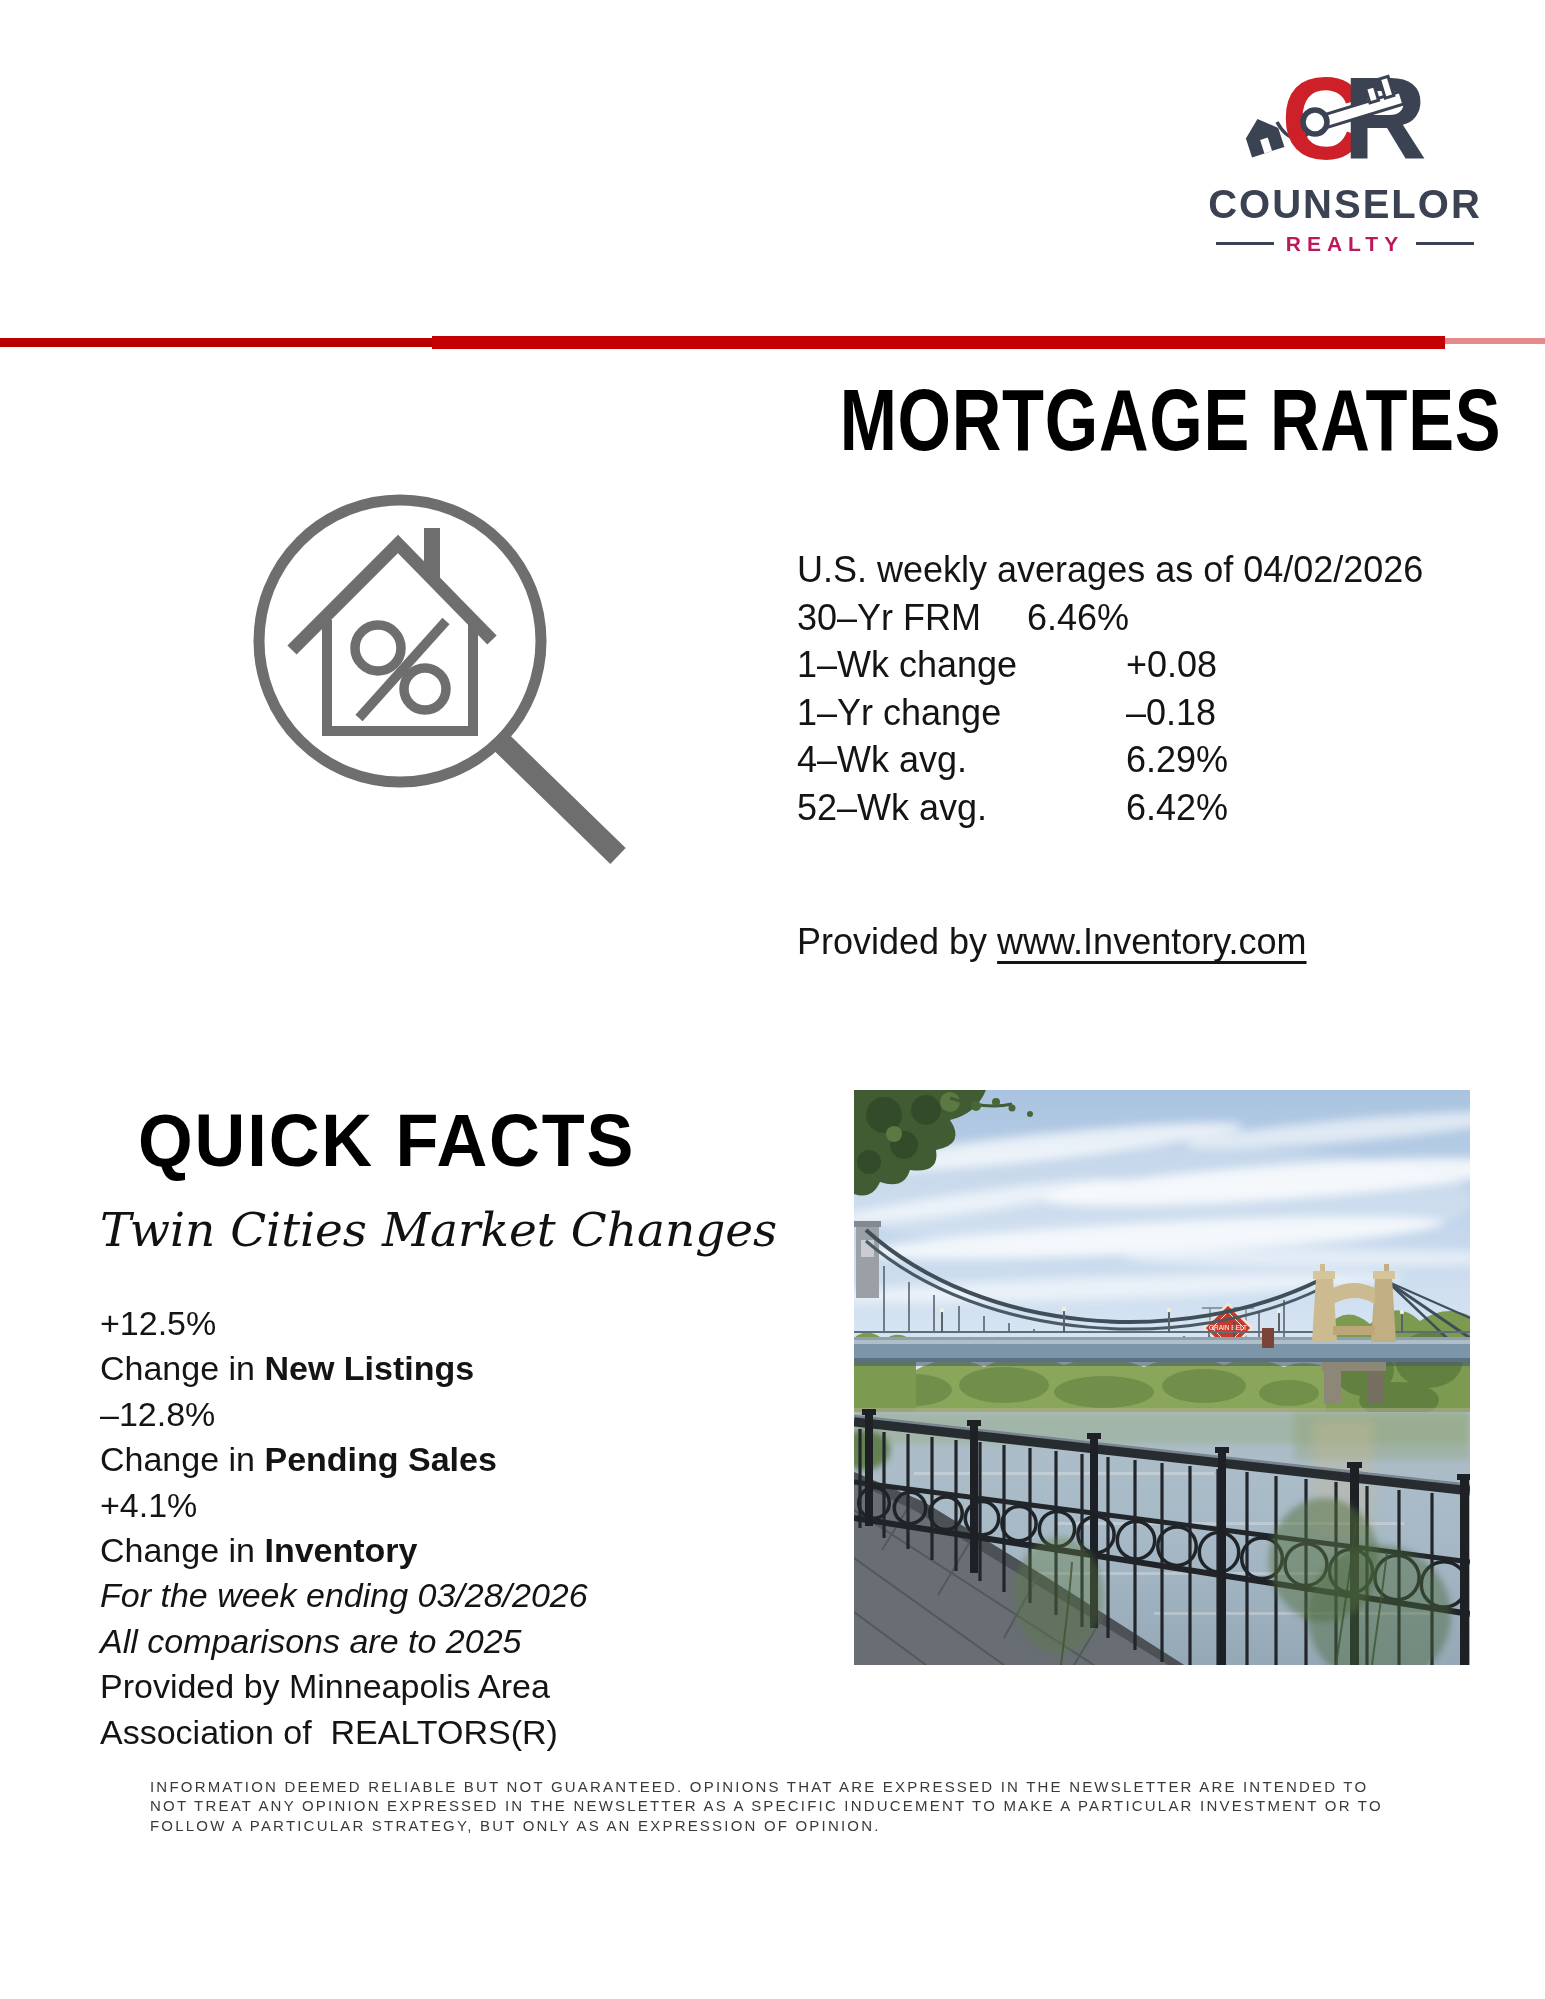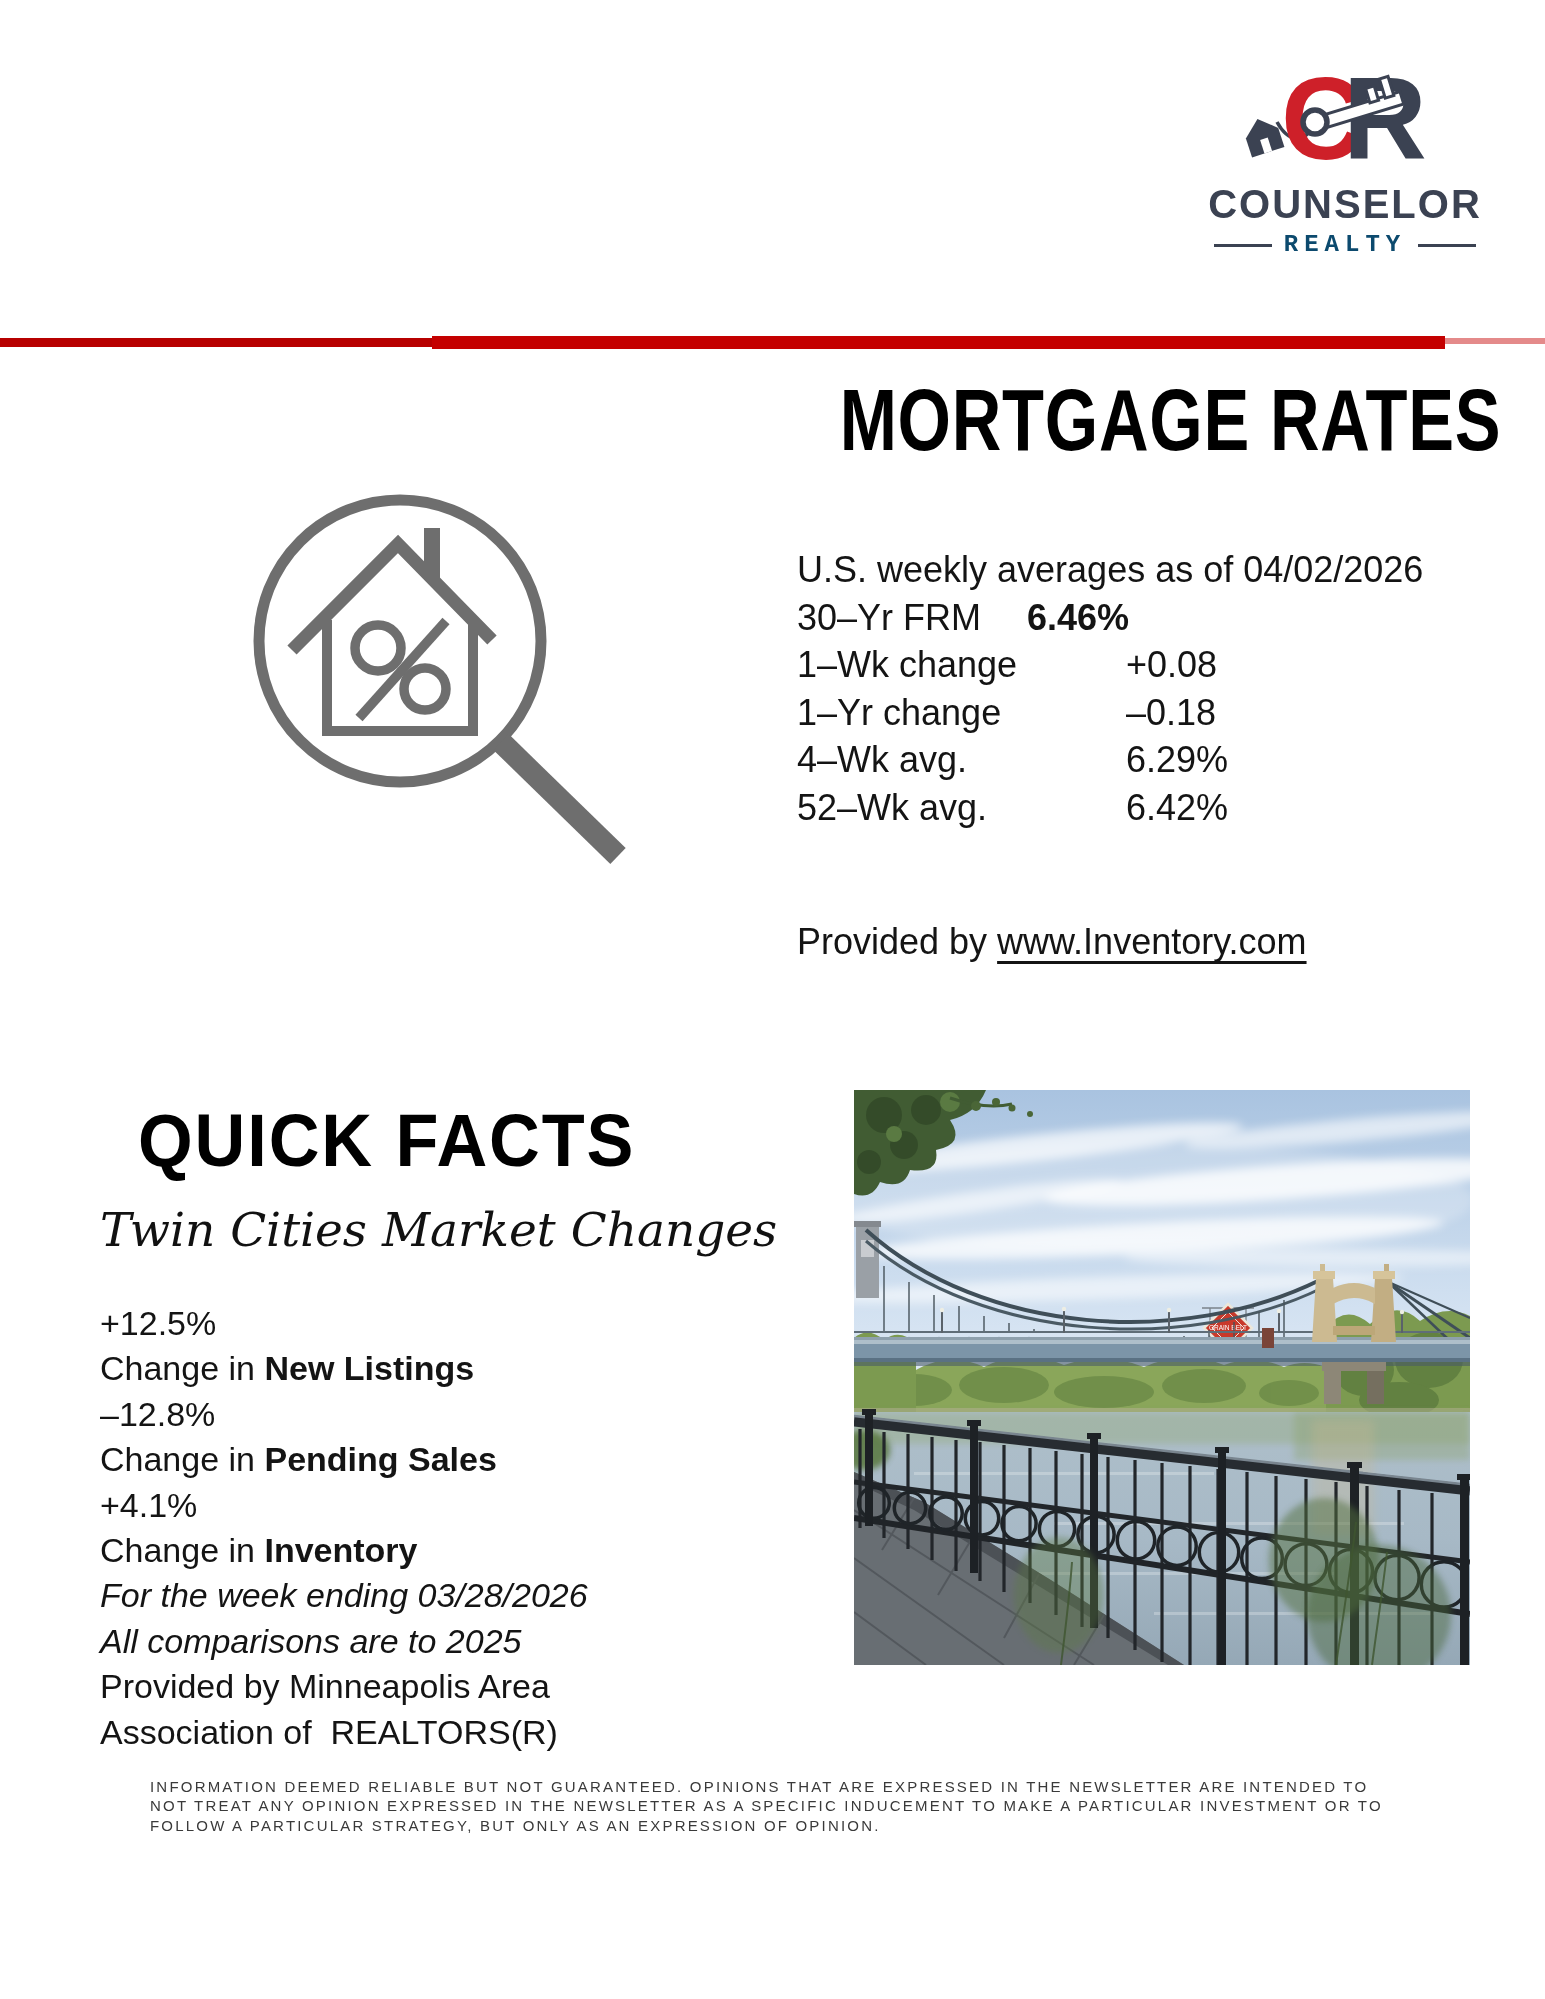--- a/index.html
+++ b/index.html
@@ -5,36 +5,36 @@
   html,body{margin:0;padding:0;background:#fff;}
   .page{position:relative;width:1545px;height:1999px;background:#ffffff;overflow:hidden;
         font-family:"Liberation Sans",sans-serif;color:#111;}
 
   
   .brand{position:absolute;left:1195px;top:58px;width:300px;}
   .brand-name{margin-top:2px;text-align:center;font-weight:bold;font-size:40px;line-height:1;
               letter-spacing:2px;color:#3b4252;}
   .brand-tagline-row{margin-top:9px;display:flex;align-items:center;justify-content:center;gap:12px;}
   .tag-rule{height:3px;width:58px;background:#3b4252;}
-  .brand-tagline{font-weight:bold;font-size:24px;line-height:1;letter-spacing:6px;color:#0c4a6e;font-family:Liberation Mono, monospace;}
+  .brand-tagline{font-weight:bold;font-size:21px;line-height:1;letter-spacing:6px;color:#be185d;}
 
   
   .rule-base{position:absolute;left:0;top:338px;width:1445px;height:9px;background:#b70000;}
   .rule-thick{position:absolute;left:432px;top:336px;width:1013px;height:13px;background:#c40000;}
   .rule-tail{position:absolute;left:1445px;top:338px;width:100px;height:6px;background:#e48a8a;}
 
   
   .page-title{position:absolute;right:44px;top:376px;font-size:88px;font-weight:bold;line-height:1;
               white-space:nowrap;letter-spacing:1px;transform:scaleX(.78);transform-origin:100% 50%;color:#000;}
 
   
   .rates{position:absolute;left:797px;top:546px;width:700px;font-size:36px;color:#141414;}
   .rate-line{position:relative;height:47.5px;line-height:47.5px;white-space:nowrap;}
   .rate-val{position:absolute;left:329px;top:0;text-align:right;}
-  .rate-val-first{position:absolute;left:230px;top:0;font-weight:bold;}
+  .rate-val-first{position:absolute;left:230px;top:0;font-weight:normal;}
   .provided{position:absolute;left:797px;top:918px;font-size:36px;line-height:47px;color:#141414;white-space:nowrap;}
   .provided a{color:#141414;text-decoration:underline;text-decoration-thickness:2.5px;text-underline-offset:7px;}
 
   
   .qf-title{position:absolute;left:138px;top:1104px;font-size:74px;font-weight:bold;line-height:1;
             letter-spacing:2px;white-space:nowrap;transform:scaleX(.95);transform-origin:0 50%;color:#000;}
   .qf-sub{position:absolute;left:100px;top:1202px;font-family:"DejaVu Serif",serif;font-style:italic;
           font-size:47px;line-height:1.2;color:#111;white-space:nowrap;}
   .stats{position:absolute;left:100px;top:1301px;width:640px;font-size:34px;line-height:45.4px;color:#141414;}
   .stats .b{font-weight:bold;}

